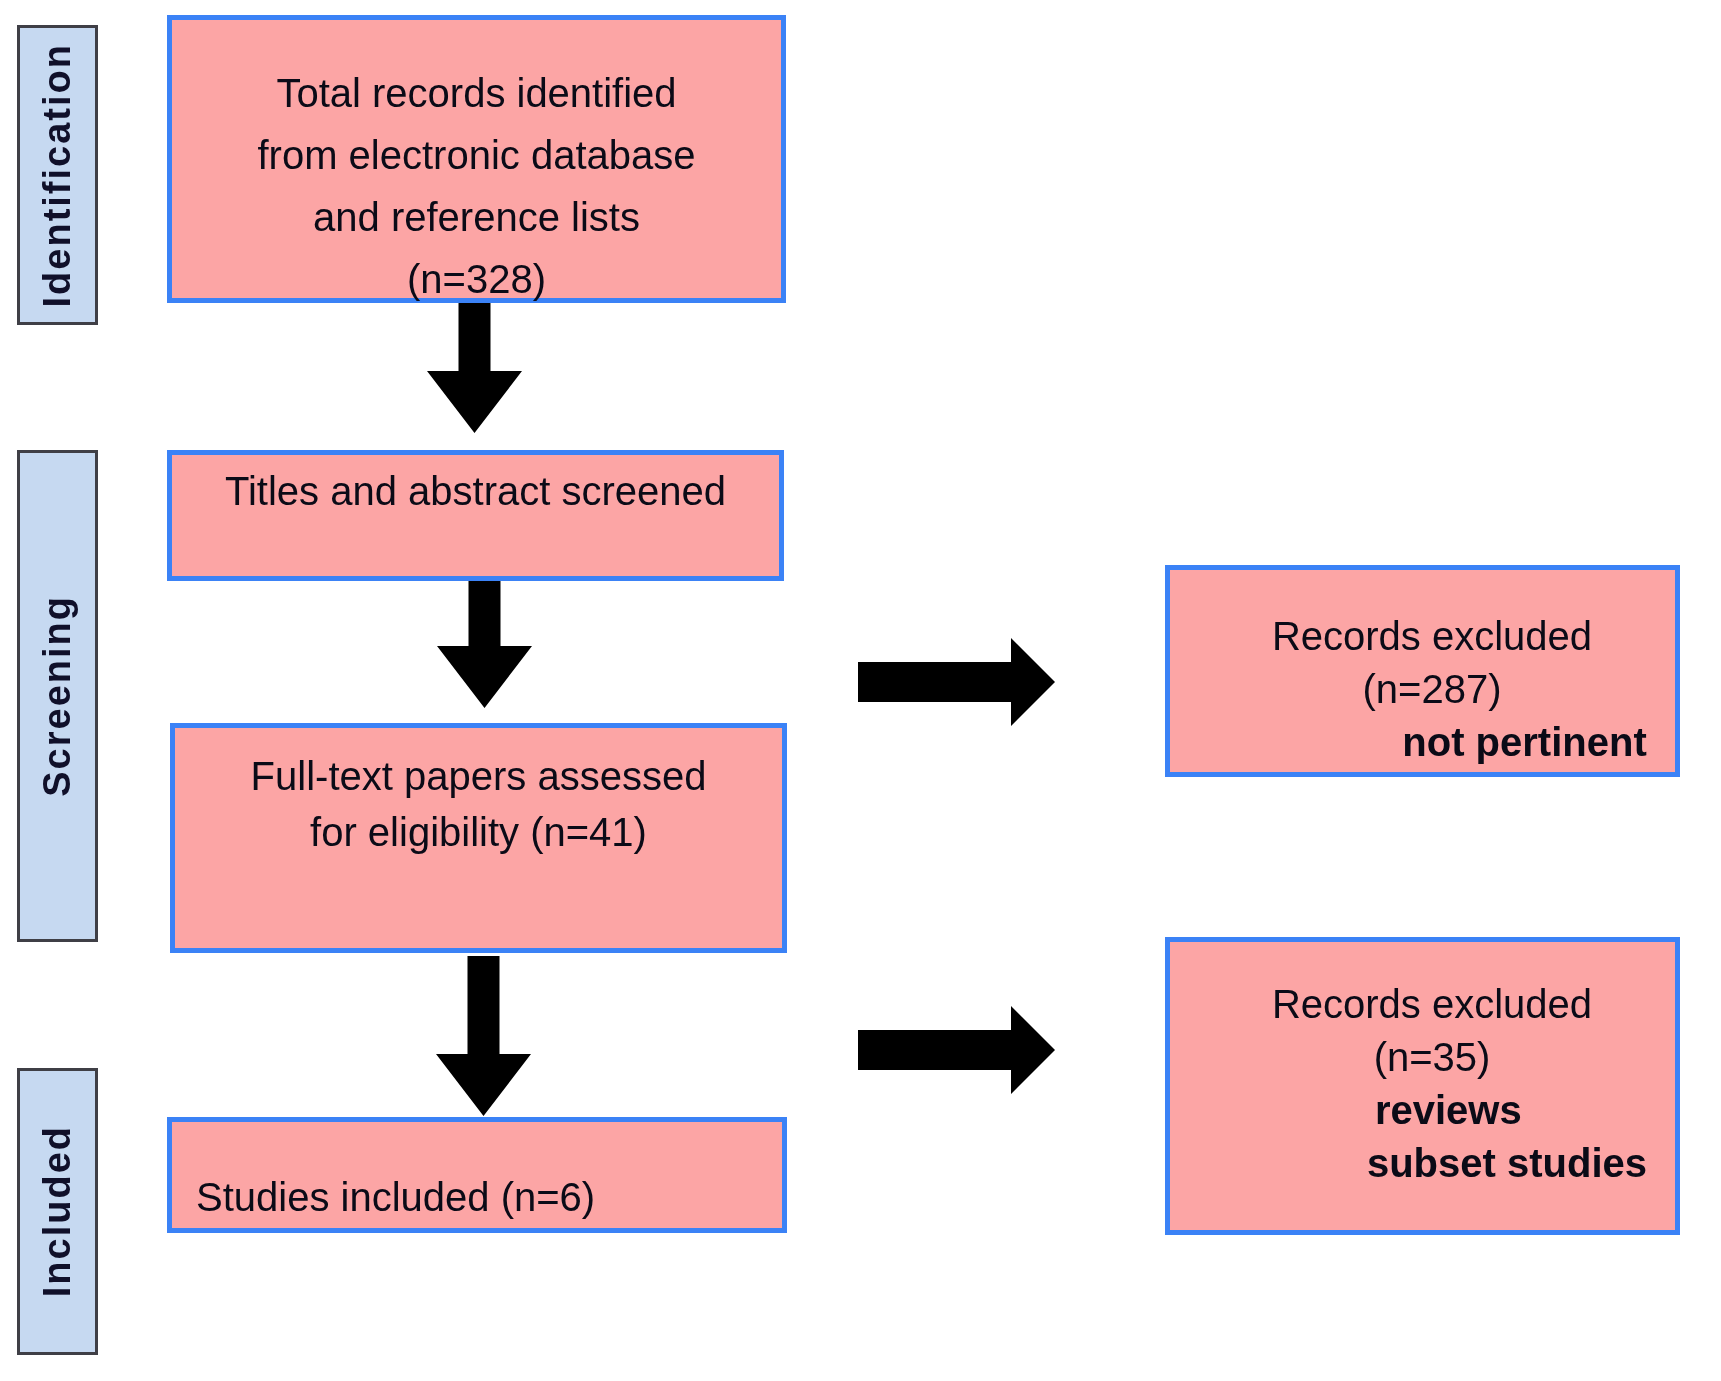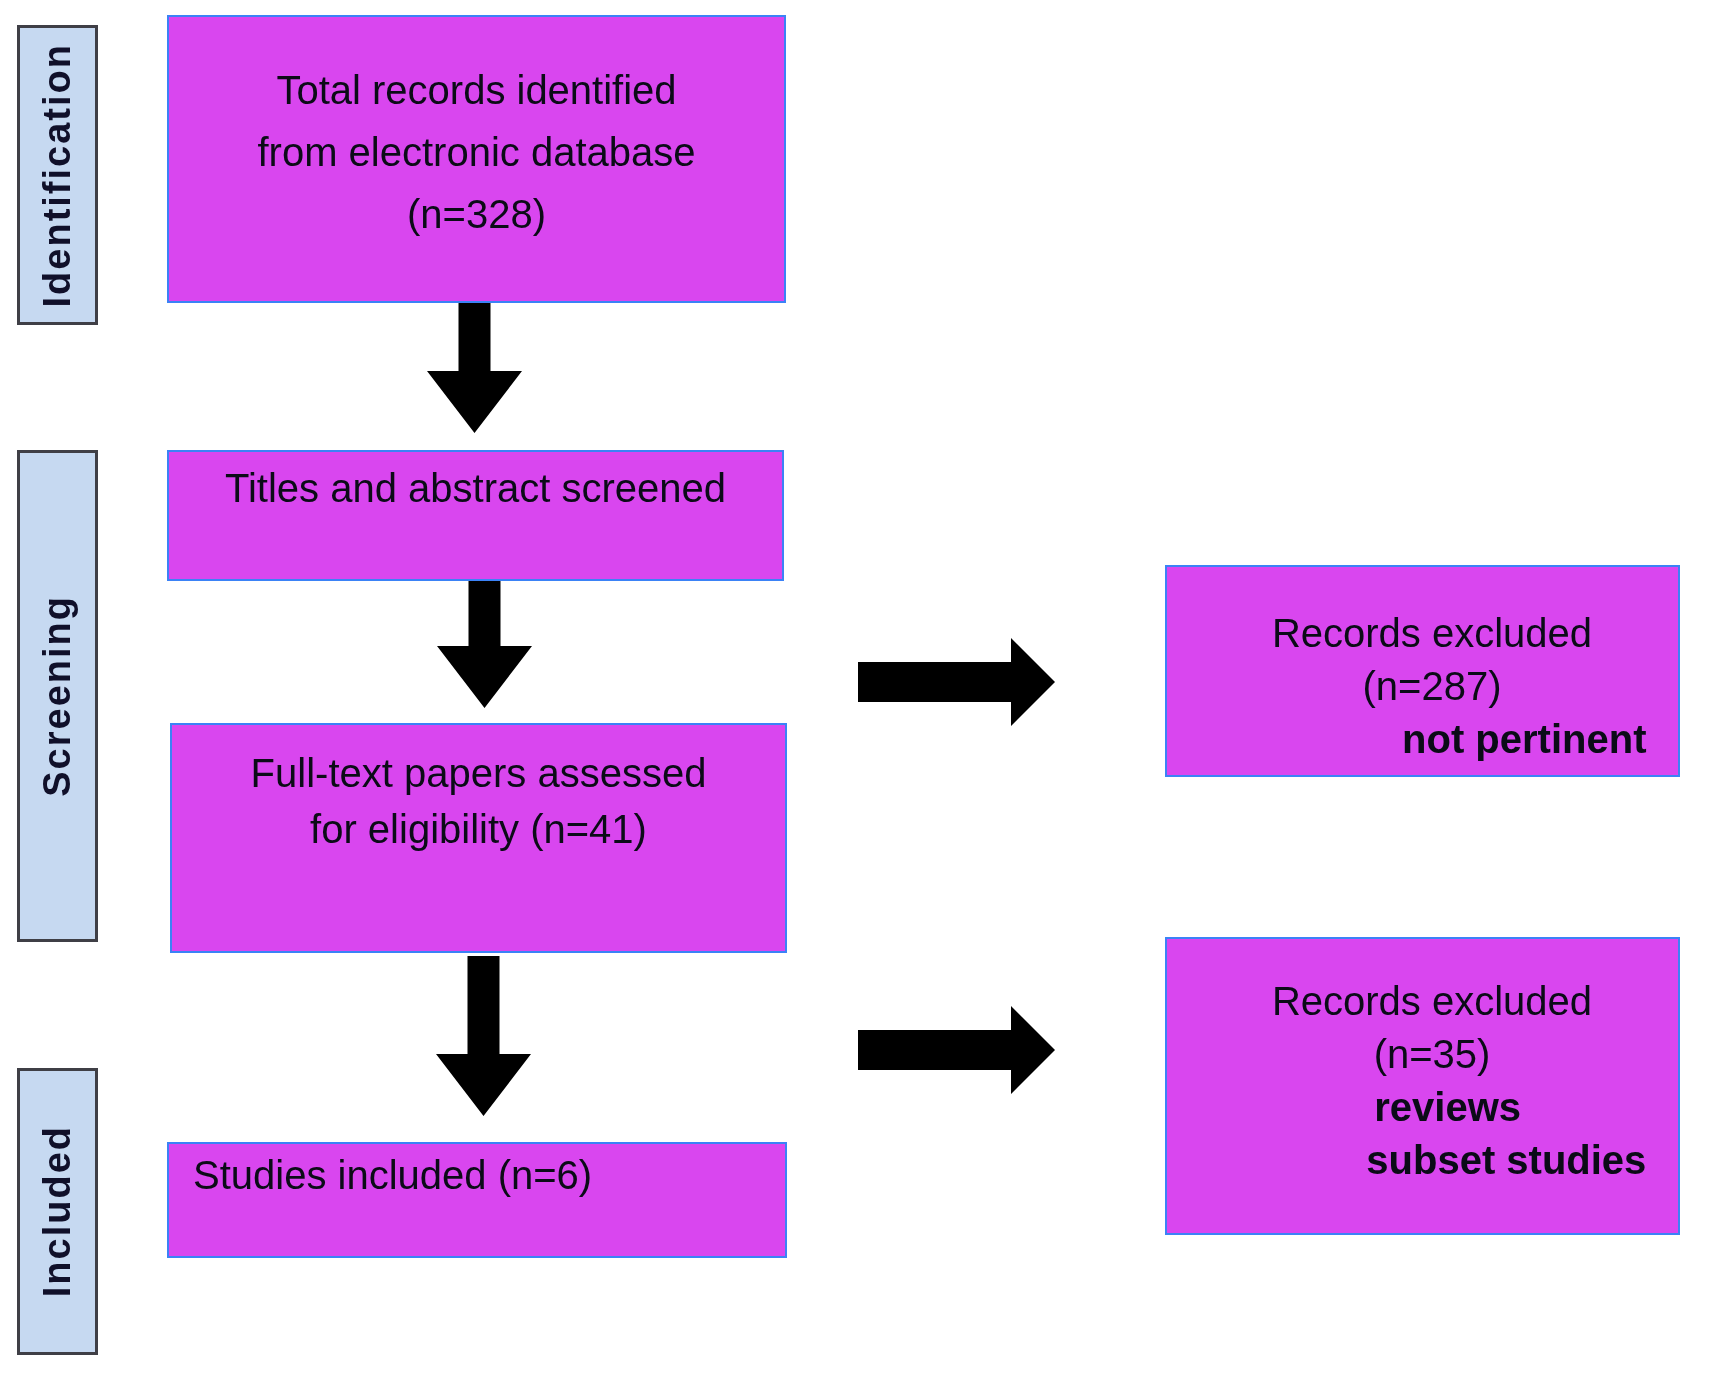--- a/index.html
+++ b/index.html
@@ -29,41 +29,40 @@
     font-size: 38px;
     font-weight: bold;
     color: #10102a;
     letter-spacing: 2px;
     white-space: nowrap;
   }
 
   
   .flow-box, .excl-box {
     position: absolute;
-    background: #d946ef;
-    border: 2px solid #3b82f6;
+    background: #fca5a5;
+    border: 5px solid #3b82f6;
     box-sizing: border-box;
     font-size: 40px;
     line-height: 62px;
     text-align: center;
   }
   .bline { white-space: nowrap; }
   .excl-box { line-height: 53px; }
   .rline.center { text-align: center; margin-left: 19px; }
   .rline.indent { text-align: left; font-weight: bold; }
 
   .arrow-svg { position: absolute; display: block; }
   .arrow-svg polygon { fill: #000000; stroke: none; }
 
   .box-studies-included {
     display: flex;
-    align-items: flex-start;
+    align-items: flex-end;
     text-align: left;
     padding-left: 24px;
-    margin-top: 25px;
   }
 </style>
 </head>
 <body>
 
 <div class="canvas">
 
   <div class="stage-label" style="left:17px; top:25px; width:81px; height:300px;">
     <span class="vtext">Identification</span>
   </div>
@@ -72,20 +71,21 @@
     <span class="vtext">Screening</span>
   </div>
 
   <div class="stage-label" style="left:17px; top:1068px; width:81px; height:287px;">
     <span class="vtext">Included</span>
   </div>
 
   <div class="flow-box" style="left:167px; top:15px; width:619px; height:288px; padding-top:42px;">
     <div class="bline">Total records identified</div>
     <div class="bline">from electronic database</div>
+    <div class="bline">and reference lists</div>
     <div class="bline">(n=328)</div>
   </div>
 
   <svg class="arrow-svg" style="left:427px; top:303px;" width="95" height="130" viewBox="0 0 95 130">
     <polygon points="31.5,0 63.5,0 63.5,68 95,68 47.5,130 0,68 31.5,68"></polygon>
   </svg>
 
   <div class="flow-box" style="left:167px; top:450px; width:617px; height:131px; padding-top:12px; line-height:48px;">
     <div class="bline">Titles and abstract screened</div>
   </div>

